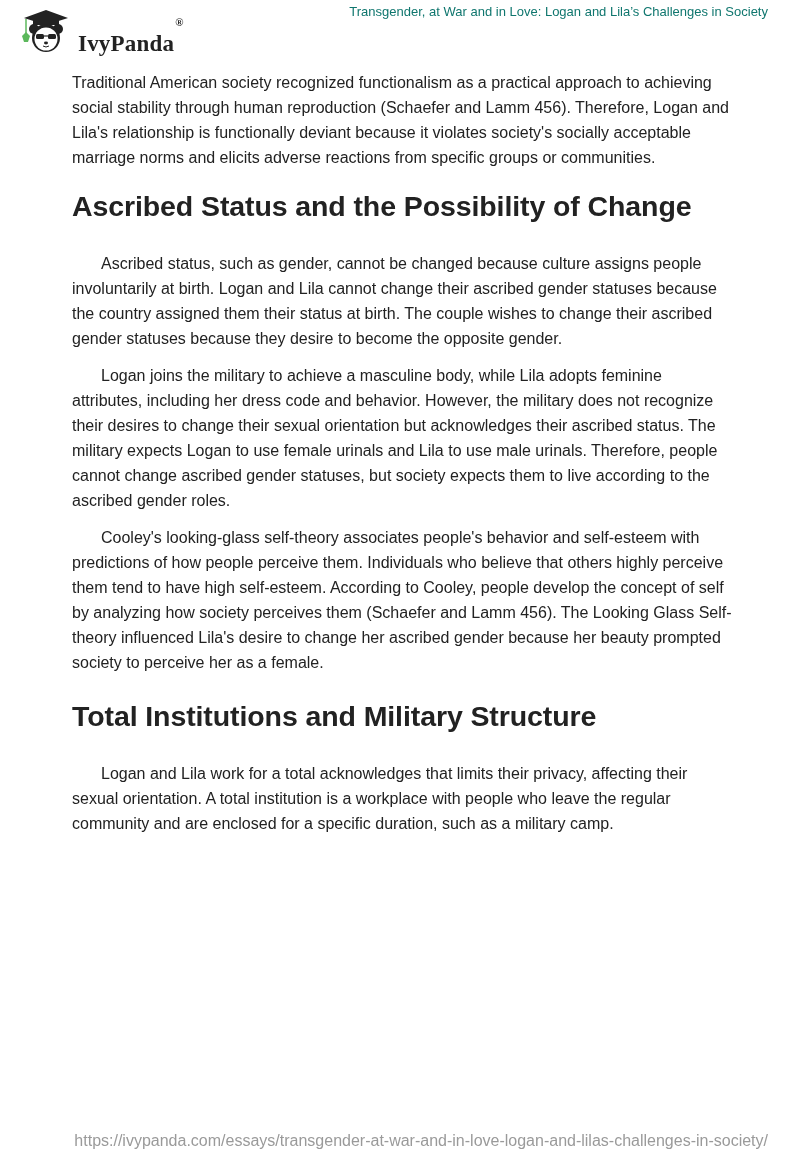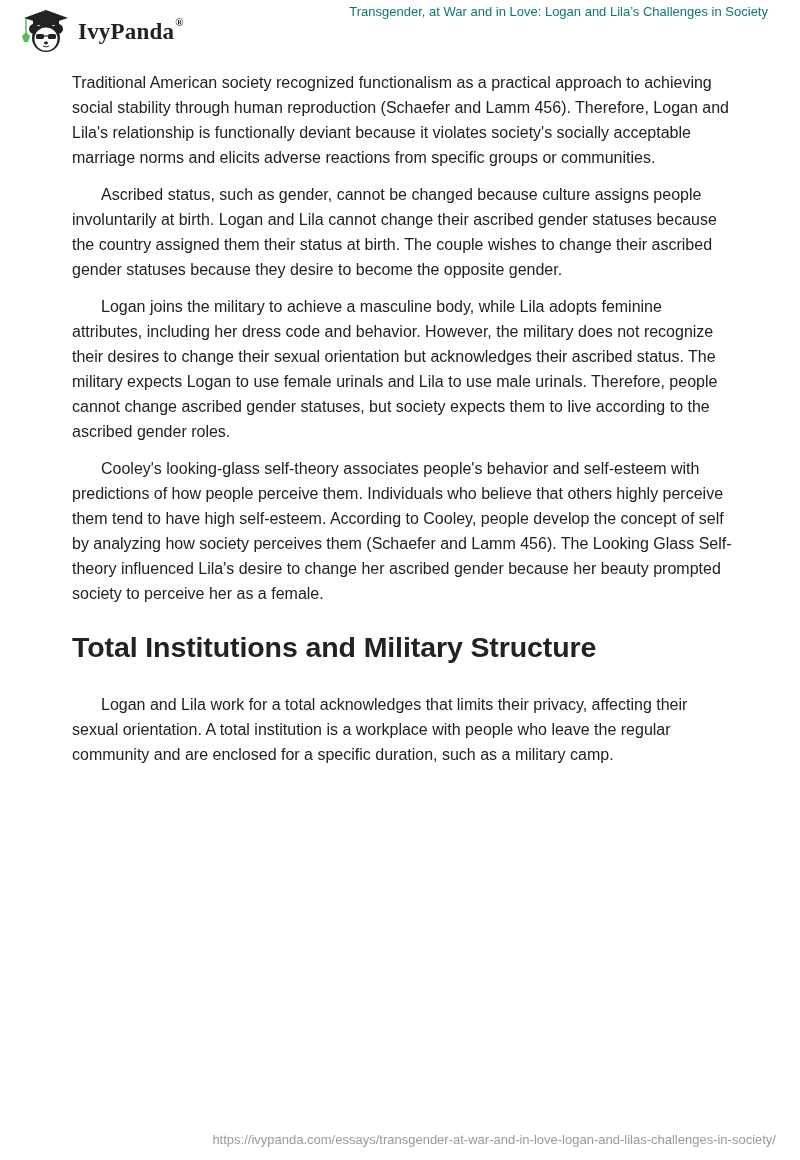--- a/index.html
+++ b/index.html
@@ -36,21 +36,21 @@
       position: relative;
     }
     .logo-text {
       font-family: "Liberation Serif", serif;
       font-weight: bold;
       font-size: 23px;
       color: #222222;
       margin-left: 4px;
       letter-spacing: 0.2px;
       position: relative;
-      top: 1px;
+      top: 13px;
     }
     .logo-reg {
       font-family: "Liberation Serif", serif;
       font-size: 11px;
       position: relative;
       top: -9px;
       margin-left: 1px;
       color: #222222;
       font-weight: bold;
     }
@@ -83,23 +83,23 @@
       line-height: 40px;
       font-weight: bold;
       color: #222222;
       letter-spacing: -0.1px;
     }
     .h-first { margin-top: 16px !important; margin-bottom: 25px !important; }
     .h-second { margin-top: 21px !important; margin-bottom: 25px !important; }
     .h-third { margin-top: 21px !important; margin-bottom: 25px !important; }
     .footer-url {
       position: absolute;
-      right: 24px;
+      right: 32px;
       top: 1132px;
-      font-size: 13px;
+      font-size: 16px;
       color: #9a9a9a;
       white-space: nowrap;
     }
   </style>
 </head>
 <body>
 
 <div class="header">
   <div class="logo">
     <div class="logo-mark">
@@ -127,20 +127,21 @@
     </div>
     <span class="logo-text">IvyPanda</span>
       <span class="logo-reg">®</span>
   </div>
   <div class="doc-title">Transgender, at War and in Love: Logan and Lila’s Challenges in Society</div>
 </div>
 
 <div class="content">
   <p>Traditional American society recognized functionalism as a practical approach to achieving social stability through human reproduction (Schaefer and Lamm 456). Therefore, Logan and Lila's relationship is functionally deviant because it violates society's socially acceptable marriage norms and elicits adverse reactions from specific groups or communities.</p>
 
+  <h2 class="h-first">Ascribed Status and the Possibility of Change</h2>
   <p class="indent">Ascribed status, such as gender, cannot be changed because culture assigns people involuntarily at birth. Logan and Lila cannot change their ascribed gender statuses because the country assigned them their status at birth. The couple wishes to change their ascribed gender statuses because they desire to become the opposite gender.</p>
   <p class="indent">Logan joins the military to achieve a masculine body, while Lila adopts feminine attributes, including her dress code and behavior. However, the military does not recognize their desires to change their sexual orientation but acknowledges their ascribed status. The military expects Logan to use female urinals and Lila to use male urinals. Therefore, people cannot change ascribed gender statuses, but society expects them to live according to the ascribed gender roles.</p>
 
   <p class="indent">Cooley's looking-glass self-theory associates people's behavior and self-esteem with predictions of how people perceive them. Individuals who believe that others highly perceive them tend to have high self-esteem. According to Cooley, people develop the concept of self by analyzing how society perceives them (Schaefer and Lamm 456). The Looking Glass Self-theory influenced Lila's desire to change her ascribed gender because her beauty prompted society to perceive her as a female.</p>
 
   <h2 class="h-third">Total Institutions and Military Structure</h2>
   <p class="indent">Logan and Lila work for a total acknowledges that limits their privacy, affecting their sexual orientation. A total institution is a workplace with people who leave the regular community and are enclosed for a specific duration, such as a military camp.</p>
 </div>
 
 <div class="footer-url">https://ivypanda.com/essays/transgender-at-war-and-in-love-logan-and-lilas-challenges-in-society/</div>

